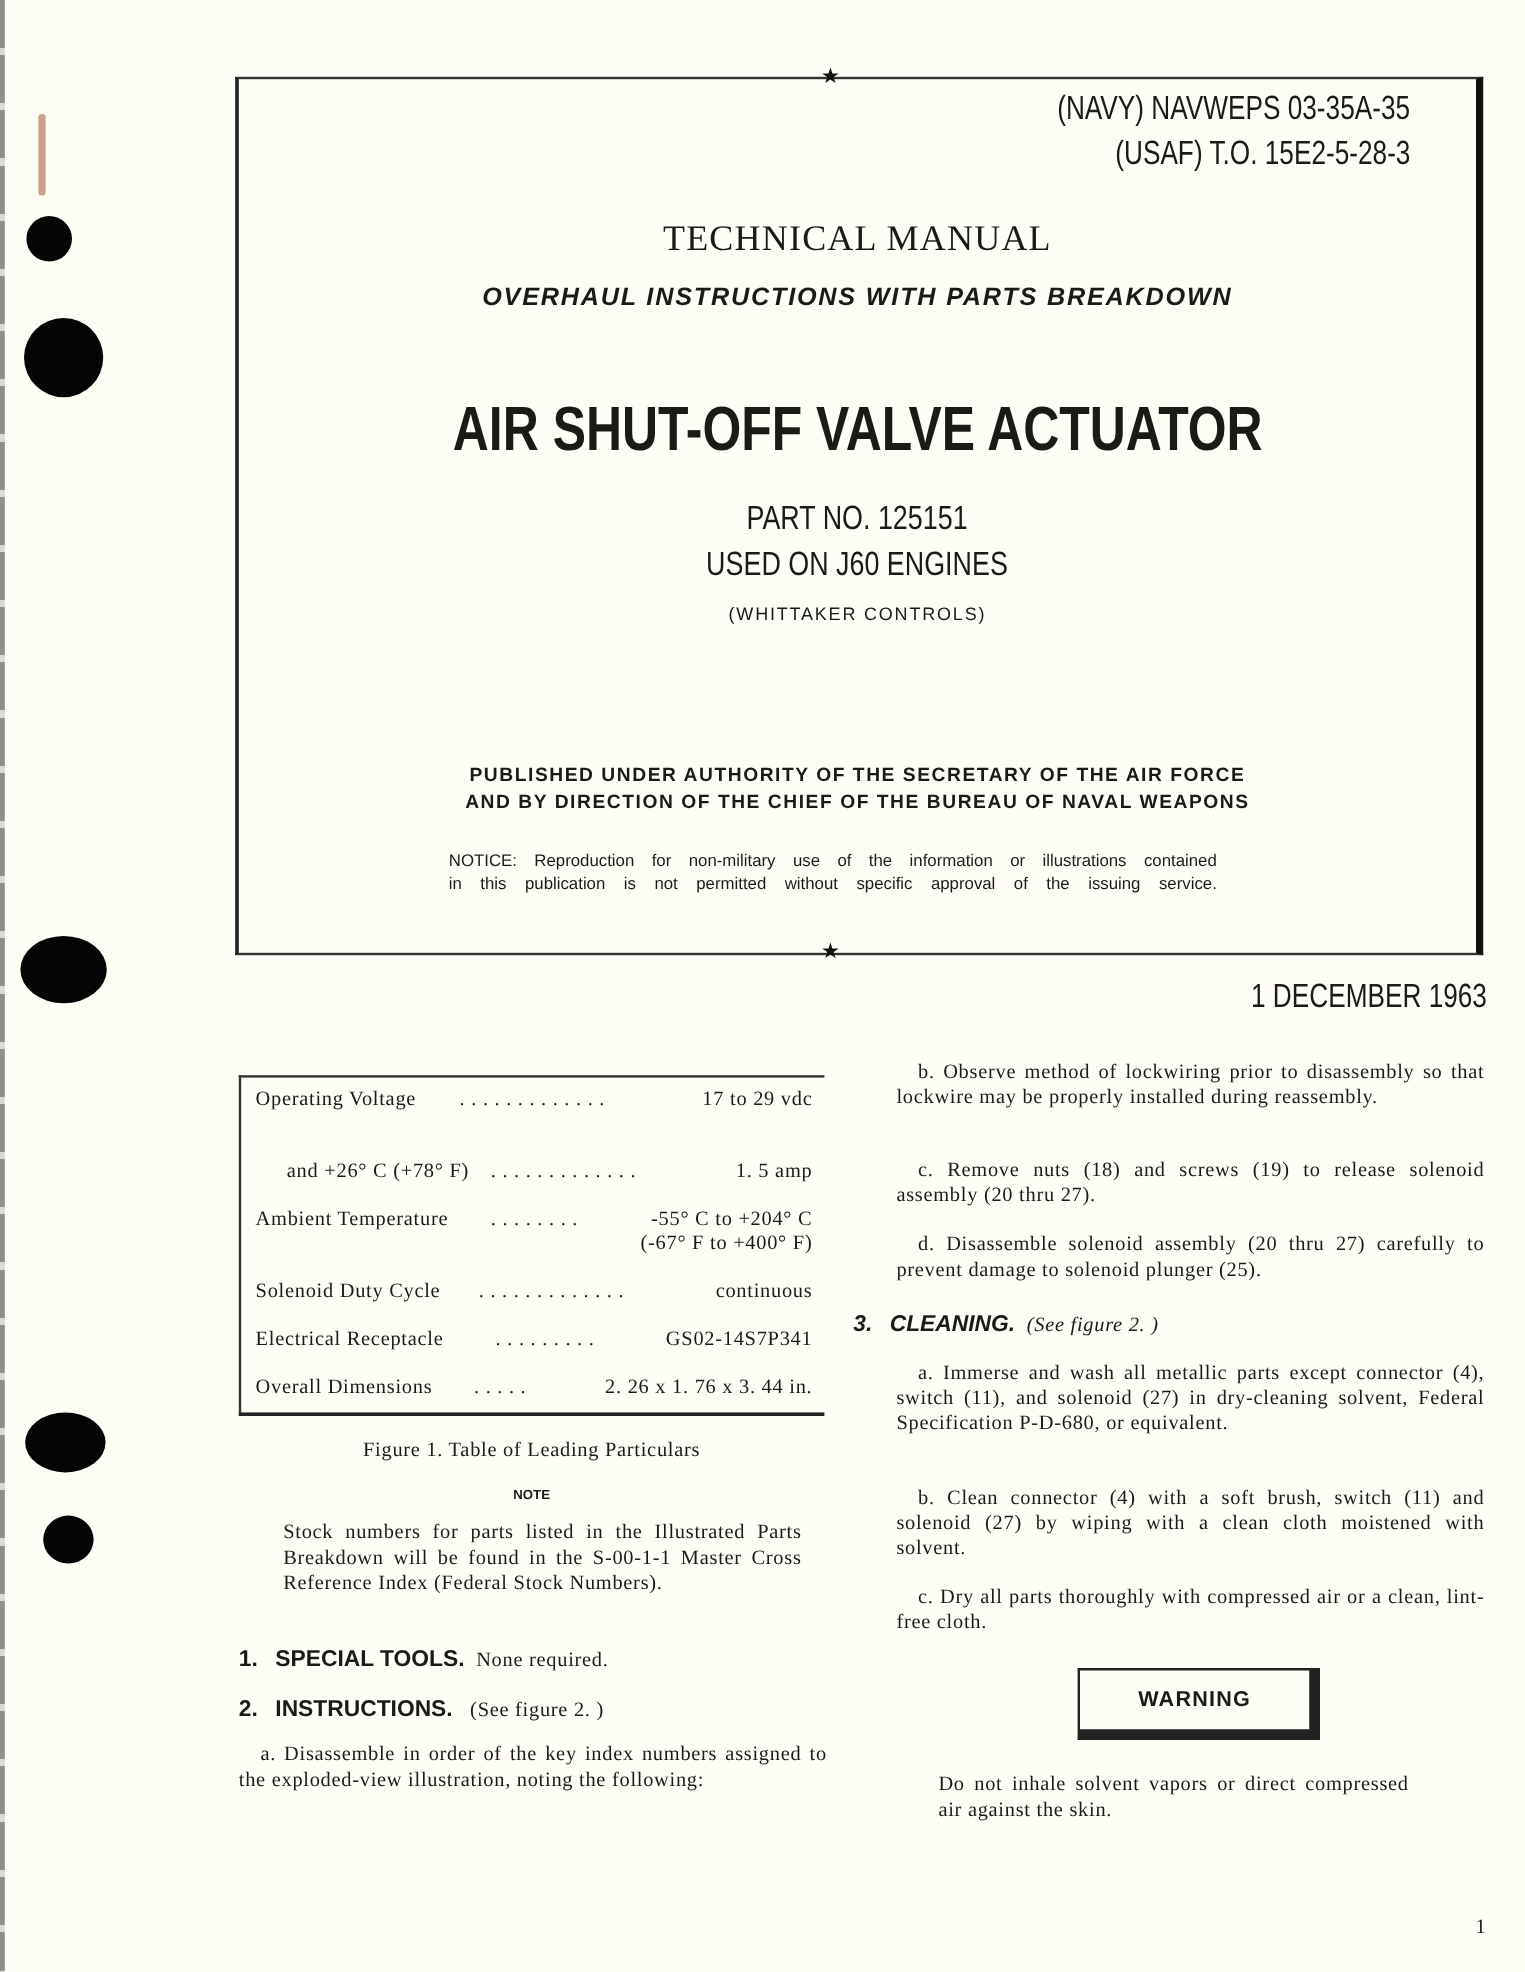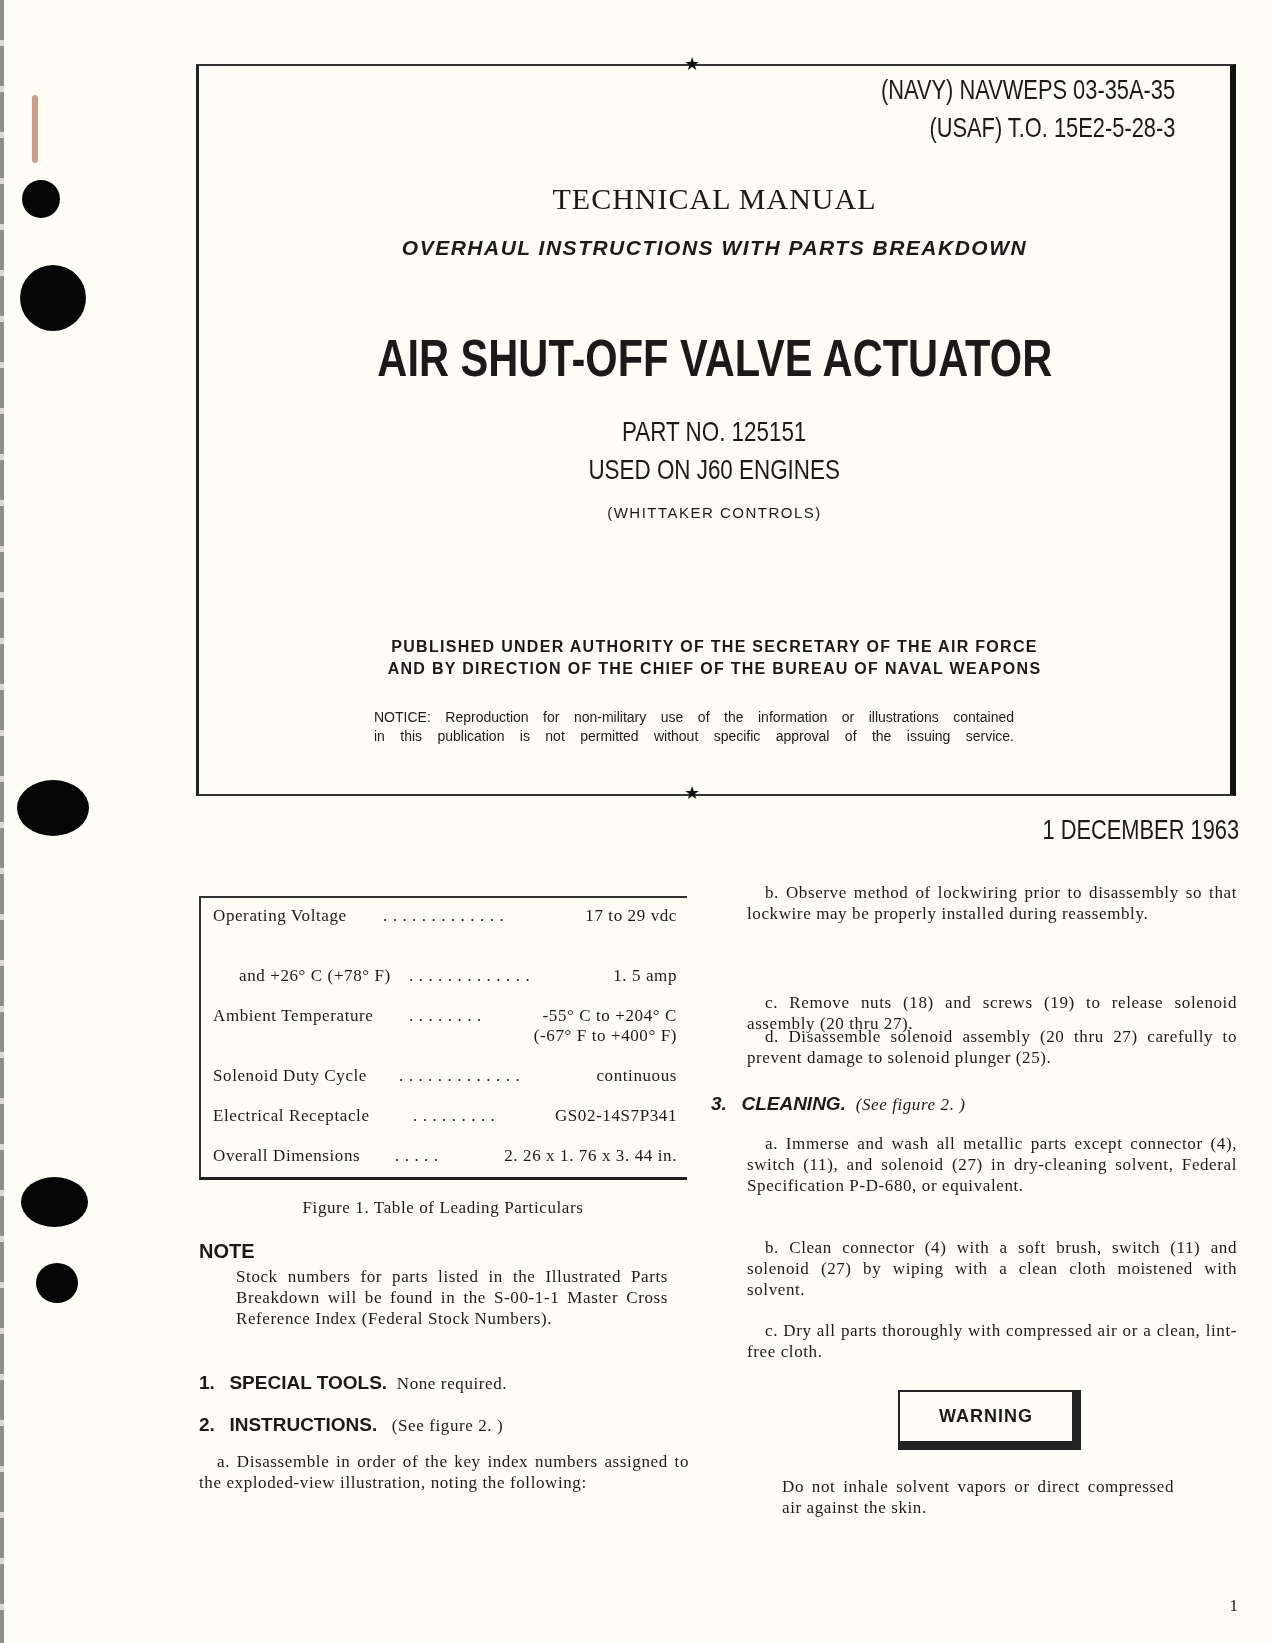--- a/index.html
+++ b/index.html
@@ -41,29 +41,29 @@
   .ptable {
     position:absolute; left:199px; top:896px; width:488px; height:284px;
     border-left:2px solid #333; border-top:2px solid #333; border-bottom:3px solid #222; box-sizing:border-box;
     font-size:17px; letter-spacing:0.6px;
   }
   .prow { position:absolute; left:12px; right:10px; white-space:nowrap; }
   .prow .lbl { float:left; }
   .prow .val { float:right; }
   .prow .dots { position:absolute; overflow:hidden; }
   .caption { position:absolute; left:199px; width:488px; top:1198px; text-align:center; font-size:17px; letter-spacing:0.6px; }
-  .notehead { position:absolute; left:199px; width:488px; top:1240px; text-align:left; font-family:"Liberation Sans", sans-serif; font-weight:bold; font-size:20px; }
+  .notehead { position:absolute; left:199px; width:488px; top:1240px; text-align:center; font-family:"Liberation Sans", sans-serif; font-weight:bold; font-size:11px; }
   .notebody { position:absolute; left:236px; width:432px; top:1266px; font-size:17px; line-height:21px; letter-spacing:0.6px; text-align:justify; }
   .sec { position:absolute; white-space:nowrap; font-size:17px; letter-spacing:0.6px; }
   .sec .h { font-family:"Liberation Sans", sans-serif; font-weight:bold; font-size:19px; letter-spacing:0; }
   .para { position:absolute; font-size:17px; line-height:21px; letter-spacing:0.6px; text-align:justify; }
   .para .first { text-indent:18px; }
 
   .warnbox {
-    position:absolute; left:898px; top:1390px; width:183px; height:60px;
+    position:absolute; left:898px; top:1390px; width:202px; height:60px;
     border:2px solid #222; border-right:9px solid #222; border-bottom:9px solid #222; box-sizing:border-box;
     background:#fefdf5; display:flex; align-items:center; justify-content:center;
     font-family:"Liberation Sans", sans-serif; font-weight:bold; font-size:18px; letter-spacing:1px;
   }
   .pageno { position:absolute; right:33px; top:1596px; font-size:17px; }
 </style>
 </head>
 <body>
 
 <div class="edge"></div>
@@ -150,21 +150,21 @@
   <span class="h">INSTRUCTIONS.</span>&nbsp;&nbsp;
   <span>(See figure 2. )</span>
 </div>
 <div class="para" style="left:199px;top:1451px;width:490px;">
   <div class="first">a.  Disassemble in order of the key index numbers assigned to the exploded-view illustration, noting the following:</div>
 </div>
 
 <div class="para" style="left:747px;top:882px;width:490px;">
   <div class="first">b.  Observe method of lockwiring prior to disassembly so that lockwire may be properly installed during reassembly.</div>
 </div>
-<div class="para" style="left:747px;top:964px;width:490px;margin-top:28px;">
+<div class="para" style="left:747px;top:964px;width:490px;">
   <div class="first">c.  Remove nuts (18) and screws (19) to release solenoid assembly (20 thru 27).</div>
 </div>
 <div class="para" style="left:747px;top:1026px;width:490px;">
   <div class="first">d.  Disassemble solenoid assembly (20 thru 27) carefully to prevent damage to solenoid plunger (25).</div>
 </div>
 <div class="sec" style="left:711px;top:1093px;font-style:italic;">
   <span class="h">3.</span>&nbsp;&nbsp;
   <span class="h">CLEANING.</span>&nbsp;
   <span>(See figure 2. )</span>
 </div>

